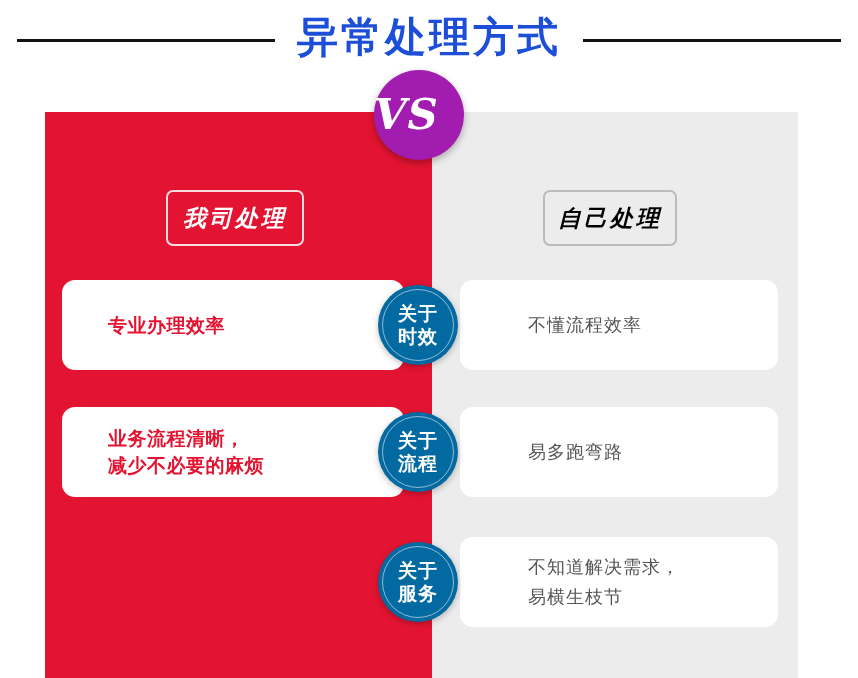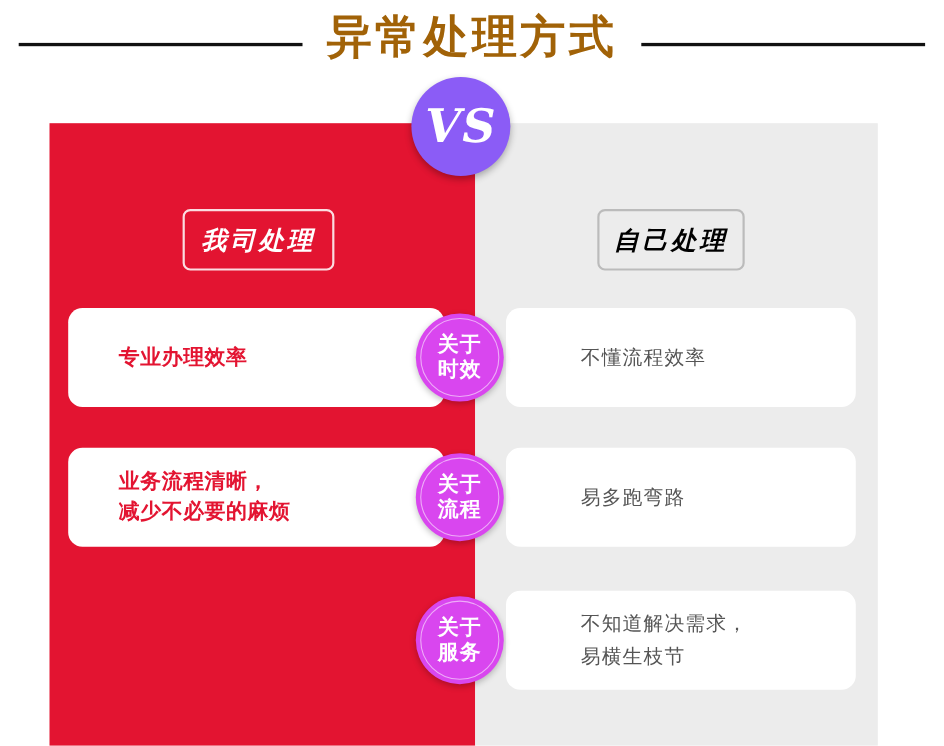--- a/index.html
+++ b/index.html
@@ -27,24 +27,24 @@
     justify-content: center;
   }
   .title-rule {
     height: 3px;
     background: #111111;
     flex: 0 0 auto;
   }
   .title-rule.left  { width: 258px; margin-right: 22px; }
   .title-rule.right { width: 258px; margin-left: 22px; }
   .title-text {
-    font-family: Liberation Mono, monospace;
+    font-family: Liberation Serif, serif;
     font-size: 41px;
     font-weight: 700;
-    color: #a16207;
+    color: #1d4ed8;
     letter-spacing: 3px;
     white-space: nowrap;
     line-height: 1;
     padding-bottom: 6px;
   }
 
   
   .panel {
     position: absolute;
     top: 112px;
@@ -63,25 +63,25 @@
   }
 
   
   .vs-badge {
     position: absolute;
     left: 374px;
     top: 70px;
     width: 90px;
     height: 90px;
     border-radius: 50%;
-    background: #8b5cf6;
+    background: #a21caf;
     box-shadow: 0 3px 7px rgba(0,0,0,0.30);
     display: flex;
     align-items: center;
-    justify-content: center;
+    justify-content: flex-start;
     z-index: 6;
   }
   .vs-badge span {
     font-family: "DejaVu Serif", "Liberation Serif", serif;
     font-style: italic;
     font-weight: 700;
     font-size: 42px;
     color: #ffffff;
     line-height: 1;
     letter-spacing: 1px;
@@ -162,21 +162,21 @@
   }
 
   
   .topic-badge {
     position: absolute;
     left: 378px;
     top: 5px;
     width: 80px;
     height: 80px;
     border-radius: 50%;
-    background: #d946ef;
+    background: #0369a1;
     box-shadow: 0 2px 6px rgba(0,0,0,0.25);
     display: flex;
     flex-direction: column;
     align-items: center;
     justify-content: center;
     z-index: 5;
   }
   .topic-badge::after {
     content: "";
     position: absolute;

